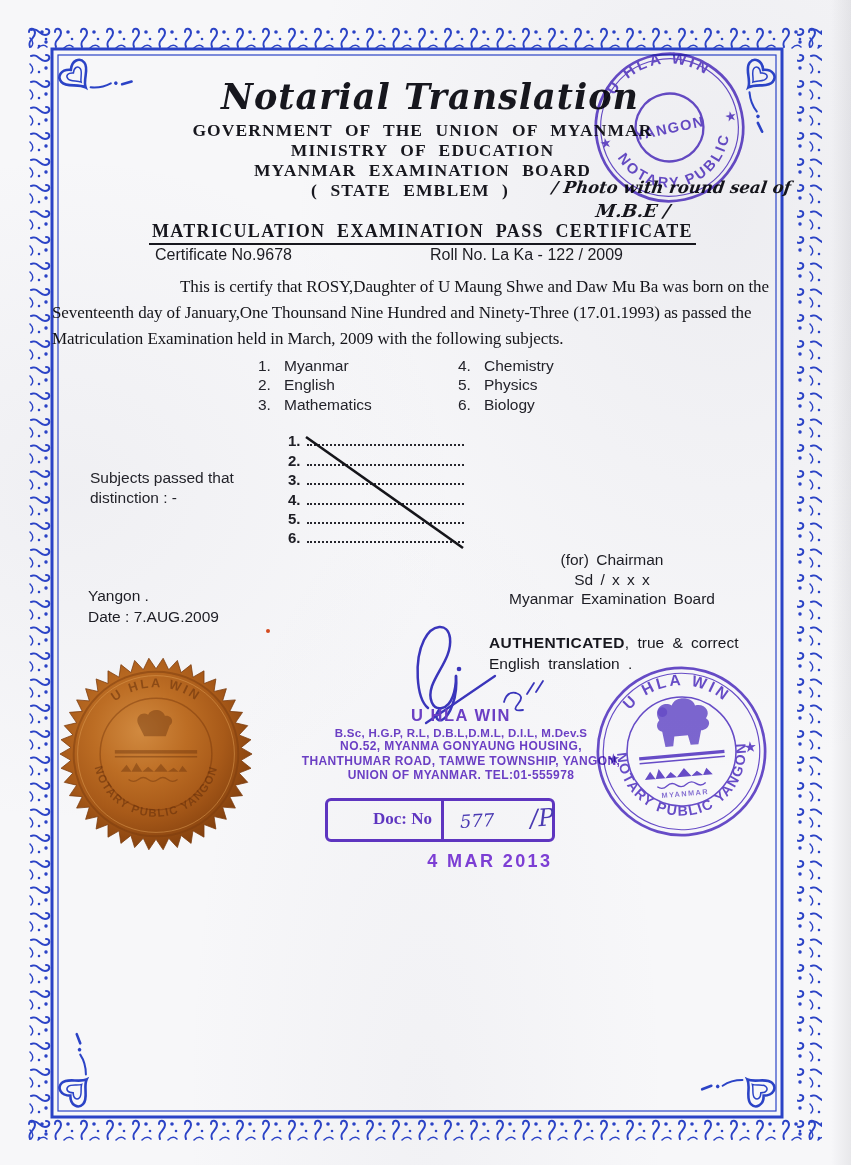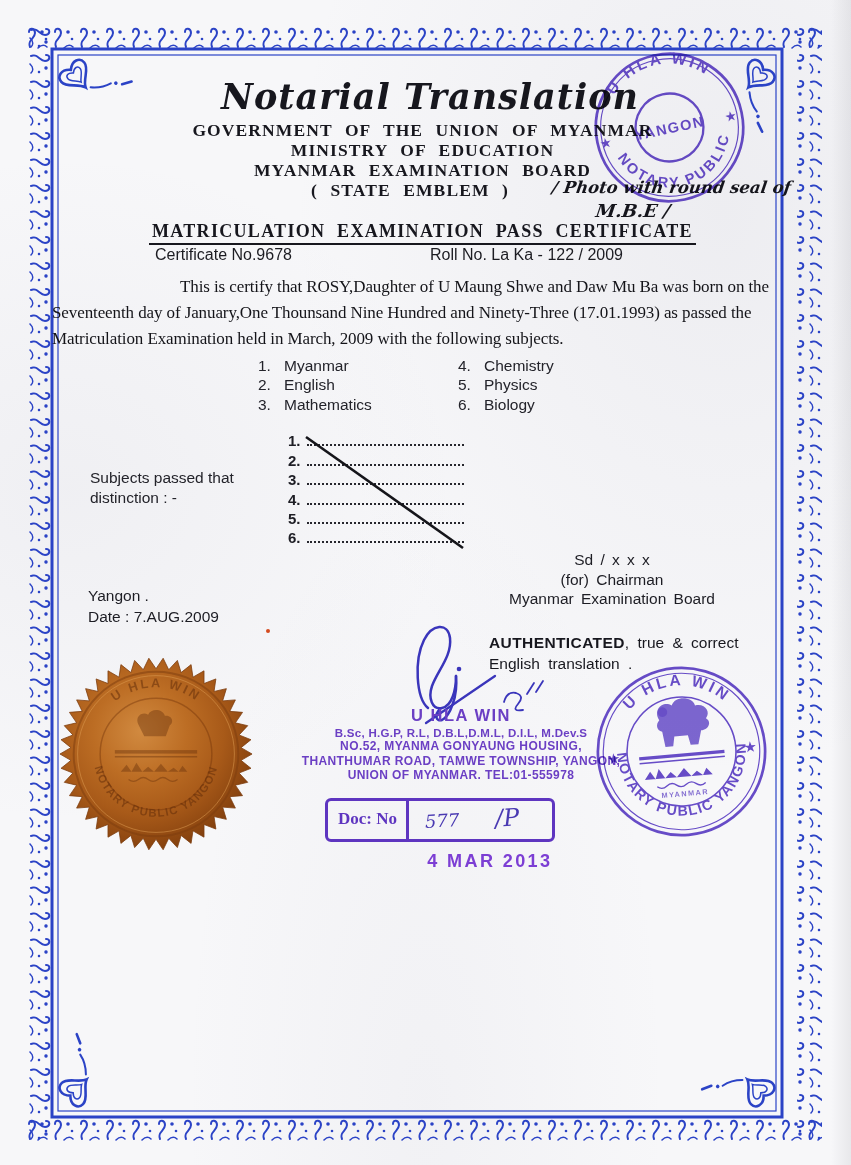--- a/index.html
+++ b/index.html
@@ -199,22 +199,22 @@
     <div class="drow">
         <span class="dnum">6.</span>
         <span class="dlead"></span>
       </div>
   </div>
   <svg class="abs z2" style="left:288px; top:426px;" width="185" height="130" viewBox="0 0 185 130">
     <line x1="18" y1="11" x2="175" y2="122" stroke="#15151a" stroke-width="2.6"></line>
   </svg>
 
   <div class="abs z2 sd-block" style="left:462px; top:550px; width:300px;">
+    <div>(for)  Chairman</div>
     <div>Sd / x x x</div>
-    <div>(for)  Chairman</div>
     <div>Myanmar  Examination  Board</div>
   </div>
 
   <div class="abs z2 left-sm" style="left:88px; top:586px;">Yangon .</div>
   <div class="abs z2 left-sm" style="left:88px; top:607px;">Date : 7.AUG.2009</div>
   <div class="speck" style="left:266px; top:629px;"></div>
 
   <div class="abs z2 auth" style="left:489px; top:633px;">
     <b>AUTHENTICATED</b><span>, true  &amp;  correct</span>
   </div>
@@ -233,21 +233,21 @@
   </svg>
 
   <div class="abs notary-block" style="left:296px; top:706px; width:330px;">
     <div class="notary-name">U HLA WIN</div>
     <div class="notary-deg">B.Sc, H.G.P, R.L, D.B.L,D.M.L, D.I.L, M.Dev.S</div>
     <div class="notary-addr">NO.52, MYANMA GONYAUNG HOUSING,</div>
     <div class="notary-addr">THANTHUMAR ROAD, TAMWE TOWNSHIP, YANGON,</div>
     <div class="notary-addr">UNION OF MYANMAR. TEL:01-555978</div>
   </div>
 
-  <div class="docbox" style="left:325px; top:798px; width:230px; height:44px;">
+  <div class="docbox" style="left:325px; top:798px; width:230px; height:44px;padding-left:35px;">
     <div class="lab">Doc: No</div>
     <div class="val">
       <span class="hand2" style="position:absolute; left:16px; top:9px; font-size:18px; transform:rotate(-3deg);">577</span>
       <span class="hand2" style="position:absolute; left:86px; top:3px; font-size:24px; transform:rotate(-4deg);">/P</span>
     </div>
   </div>
   <div class="date-stamp" style="left:424px; top:850px;">4 MAR 2013</div>
 
   <svg class="stamp" style="left:592px; top:50px; transform:rotate(-12deg);" width="155" height="155" viewBox="0 0 160 160">
     <defs>

